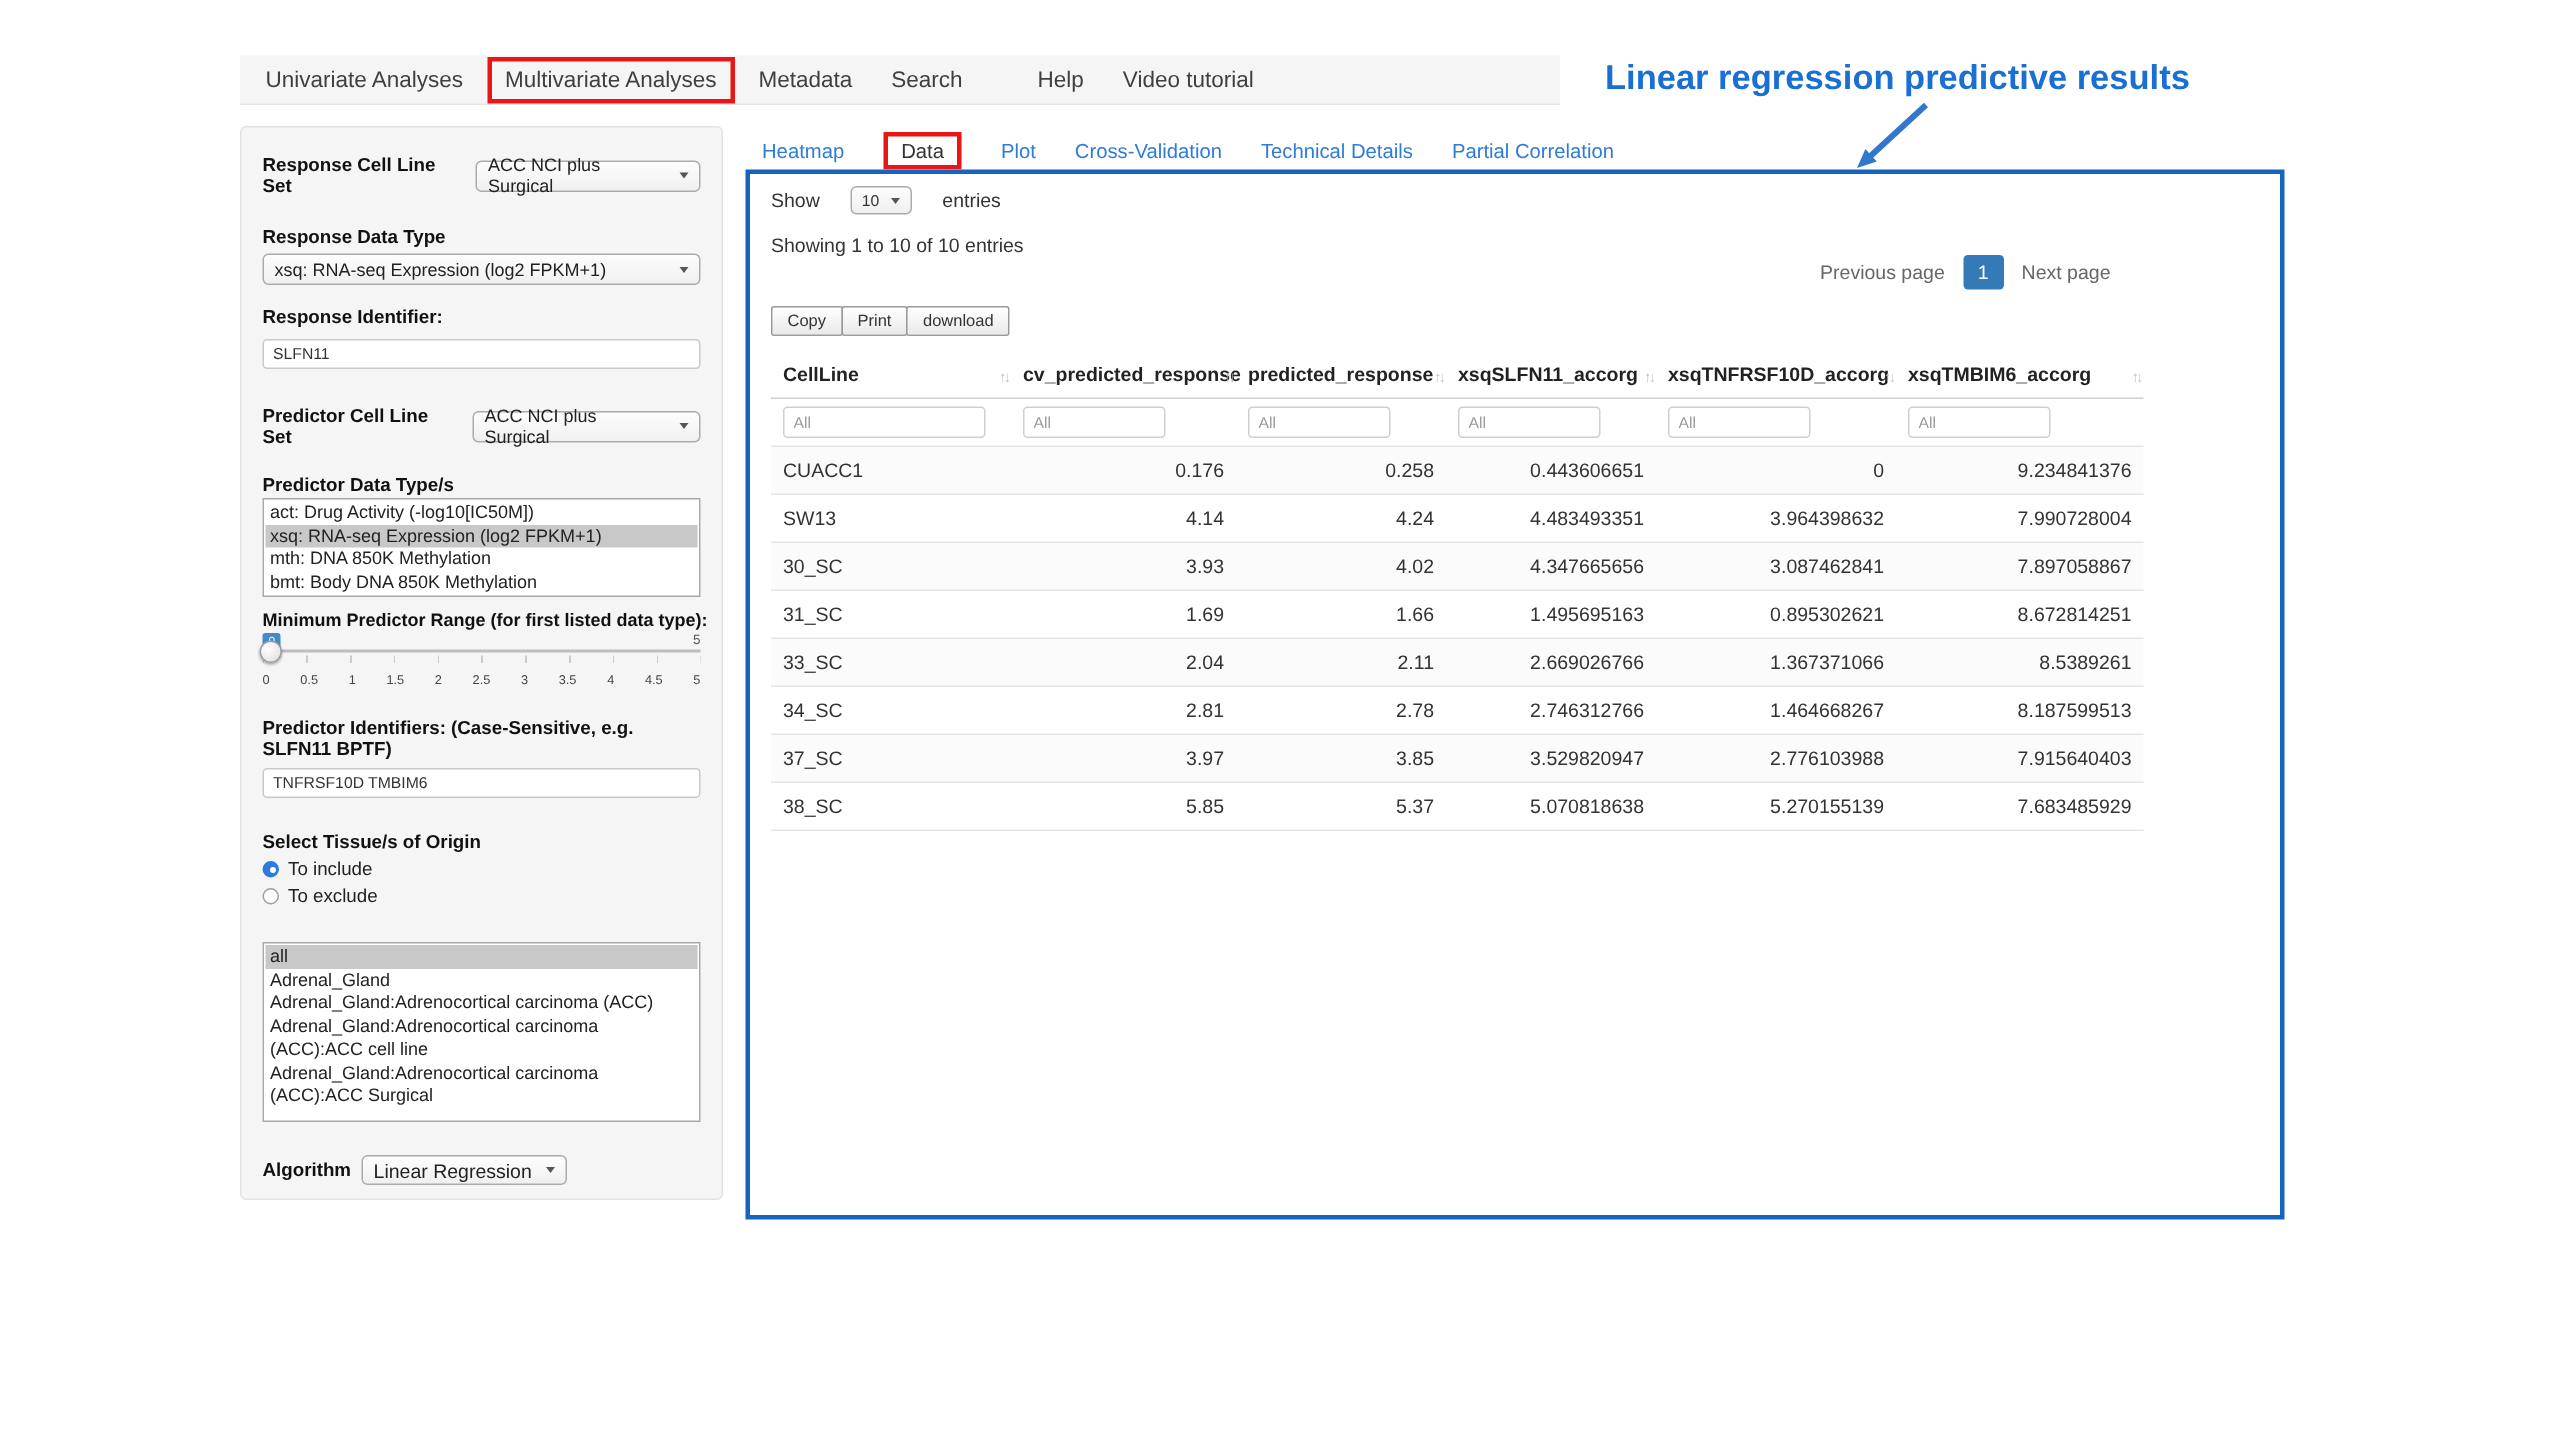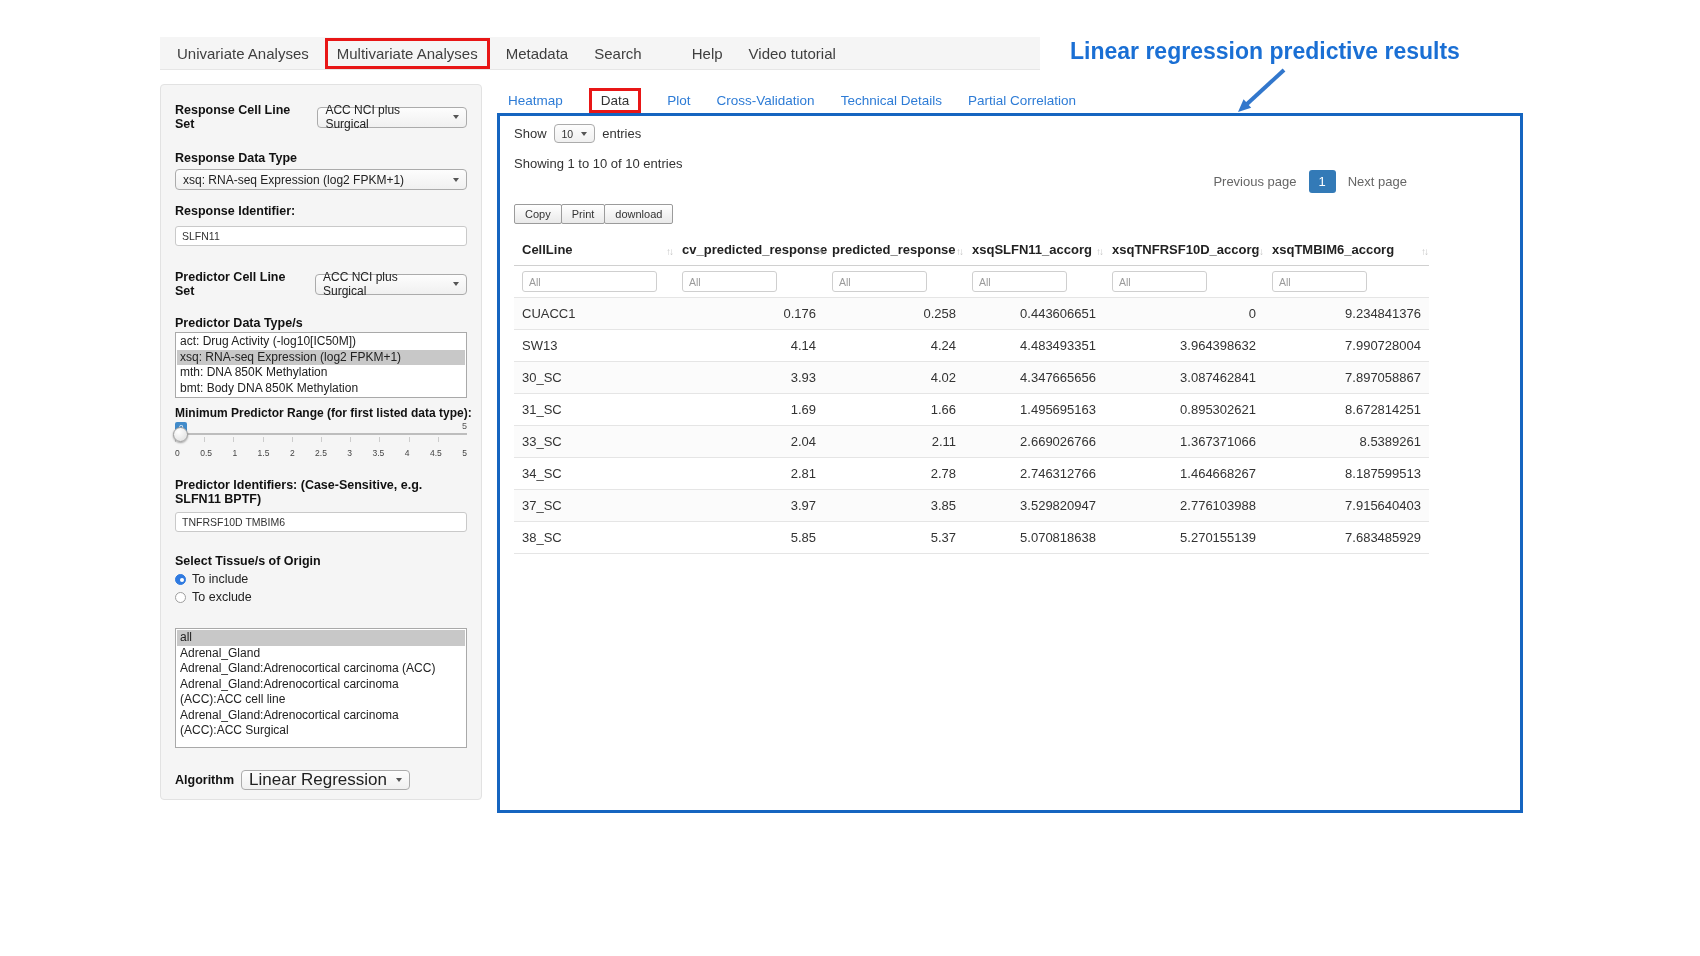--- a/index.html
+++ b/index.html
@@ -68,21 +68,21 @@
 
   
   .tabsrow { position:absolute; left:508px; top:88px; display:flex; align-items:center; gap:26px; }
   .tab-item { font-size:13.5px; color:#2e7cd6; cursor:pointer; white-space:nowrap; }
   .tab-item.active { color:#333; }
   .tab-item.red-box { border:3px solid #e81616; padding:2px 9px; }
 
   
   .main-box { position:absolute; left:497px; top:113px; width:1026px; height:700px;
               border:3px solid #1565c0; background:#fff; }
-  .show-row { position:absolute; left:14px; top:8px; display:flex; align-items:center; gap:7px;
+  .show-row { position:absolute; left:14px; top:8px; display:flex; align-items:center; gap:20px;
               font-size:13px; color:#333; }
   .mini-select { display:inline-flex; align-items:center; gap:8px; border:1px solid #ababab; border-radius:4px;
                  background:linear-gradient(#fdfdfd,#f0f0f0); padding:1px 7px; font-size:10.5px; height:19px; }
   .showing-text { position:absolute; left:14px; top:40px; font-size:13px; color:#333; }
   .pagination { position:absolute; right:108px; top:54px; display:flex; align-items:center; gap:7px;
                 font-size:13px; color:#666; }
   .page-btn { padding:4px 5px; cursor:pointer; }
   .page-current { background:#337ab7; color:#fff; padding:4px 10px; border-radius:3px; cursor:pointer; }
   .export-buttons { position:absolute; left:14px; top:88px; display:flex; }
   .btn { border:1px solid #9b9b9b; background:linear-gradient(#ffffff,#e9e9e9); font-size:11px; color:#333;
@@ -201,21 +201,21 @@
     <div class="listbox wrap mt24" style="height:120px">
         <div class="list-item selected">all</div>
         <div class="list-item">Adrenal_Gland</div>
         <div class="list-item">Adrenal_Gland:Adrenocortical carcinoma (ACC)</div>
         <div class="list-item">Adrenal_Gland:Adrenocortical carcinoma (ACC):ACC cell line</div>
         <div class="list-item">Adrenal_Gland:Adrenocortical carcinoma (ACC):ACC Surgical</div>
       </div>
 
     <div class="inline-row mt22">
       <span class="lbl" style="display:inline">Algorithm</span>
-      <span class="select-box" style="height:20px; font-size:17px;">
+      <span class="select-box" style="height:20px; font-size:13px;">
         <span>Linear Regression</span>
         <span class="chev"></span>
       </span>
     </div>
 
   </div>
 
   <div class="tabsrow">
       <div class="tab-item">Heatmap</div>
       <div class="tab-item red-box active">Data</div>

